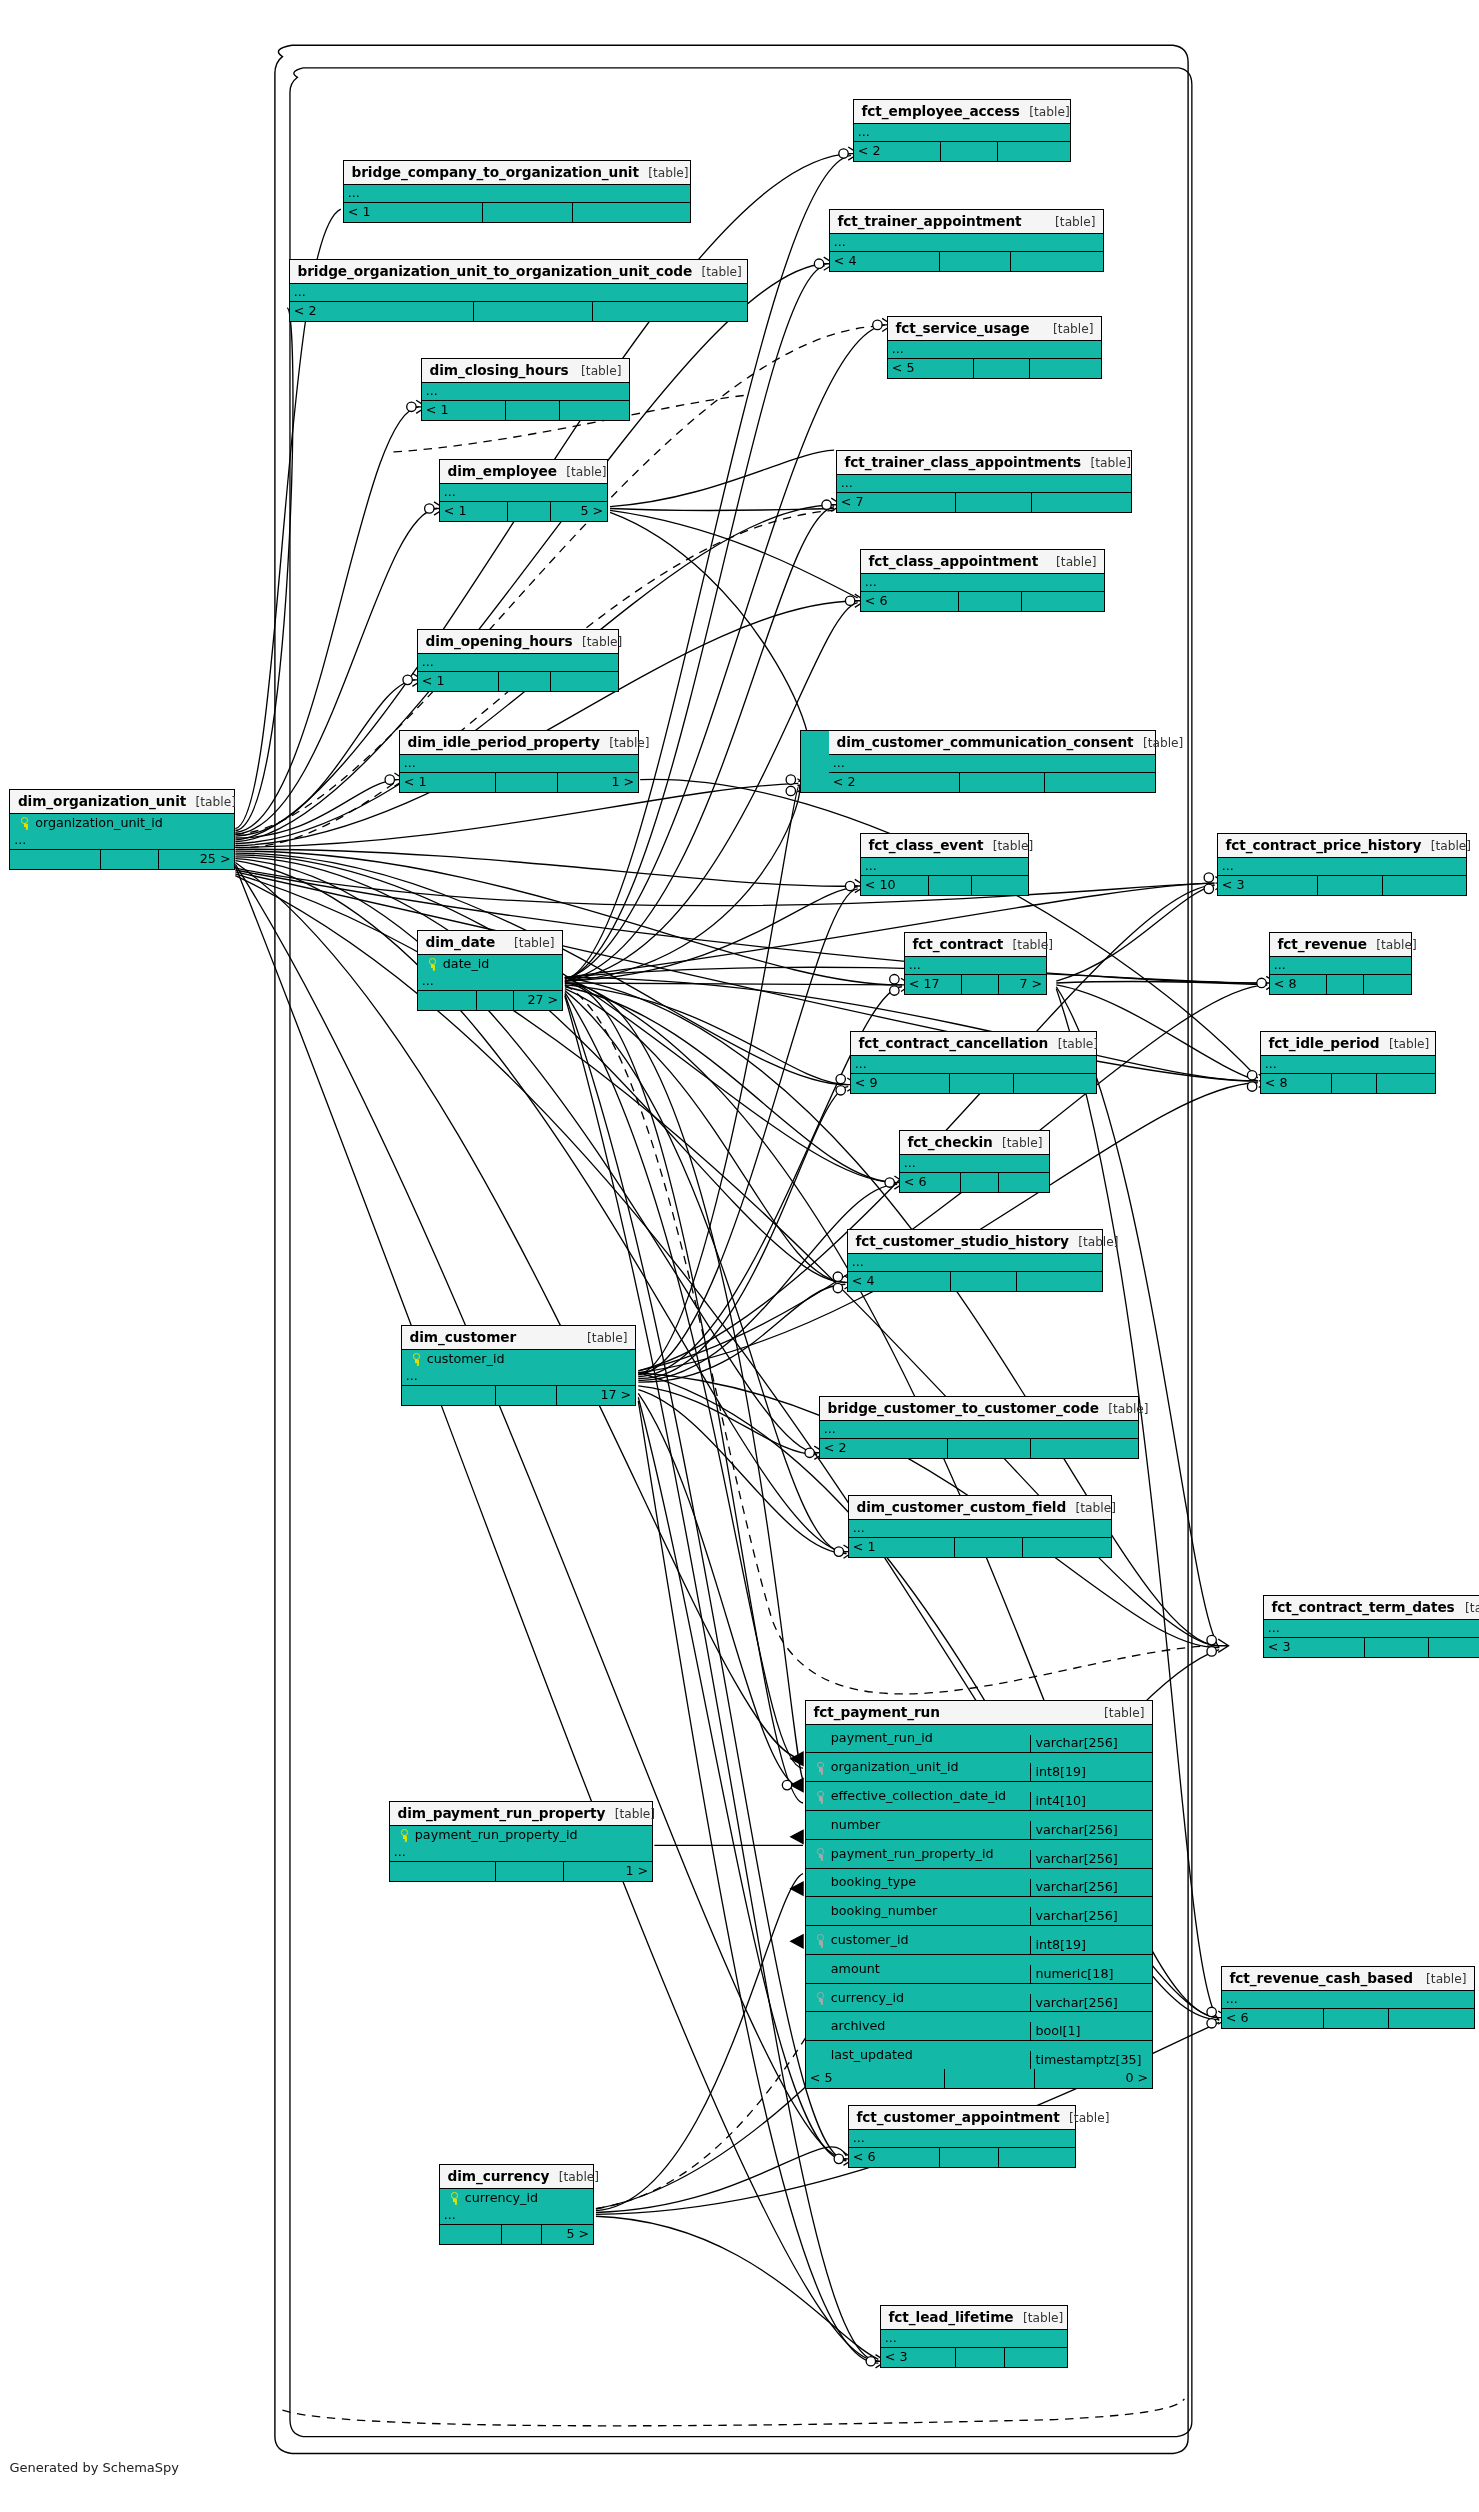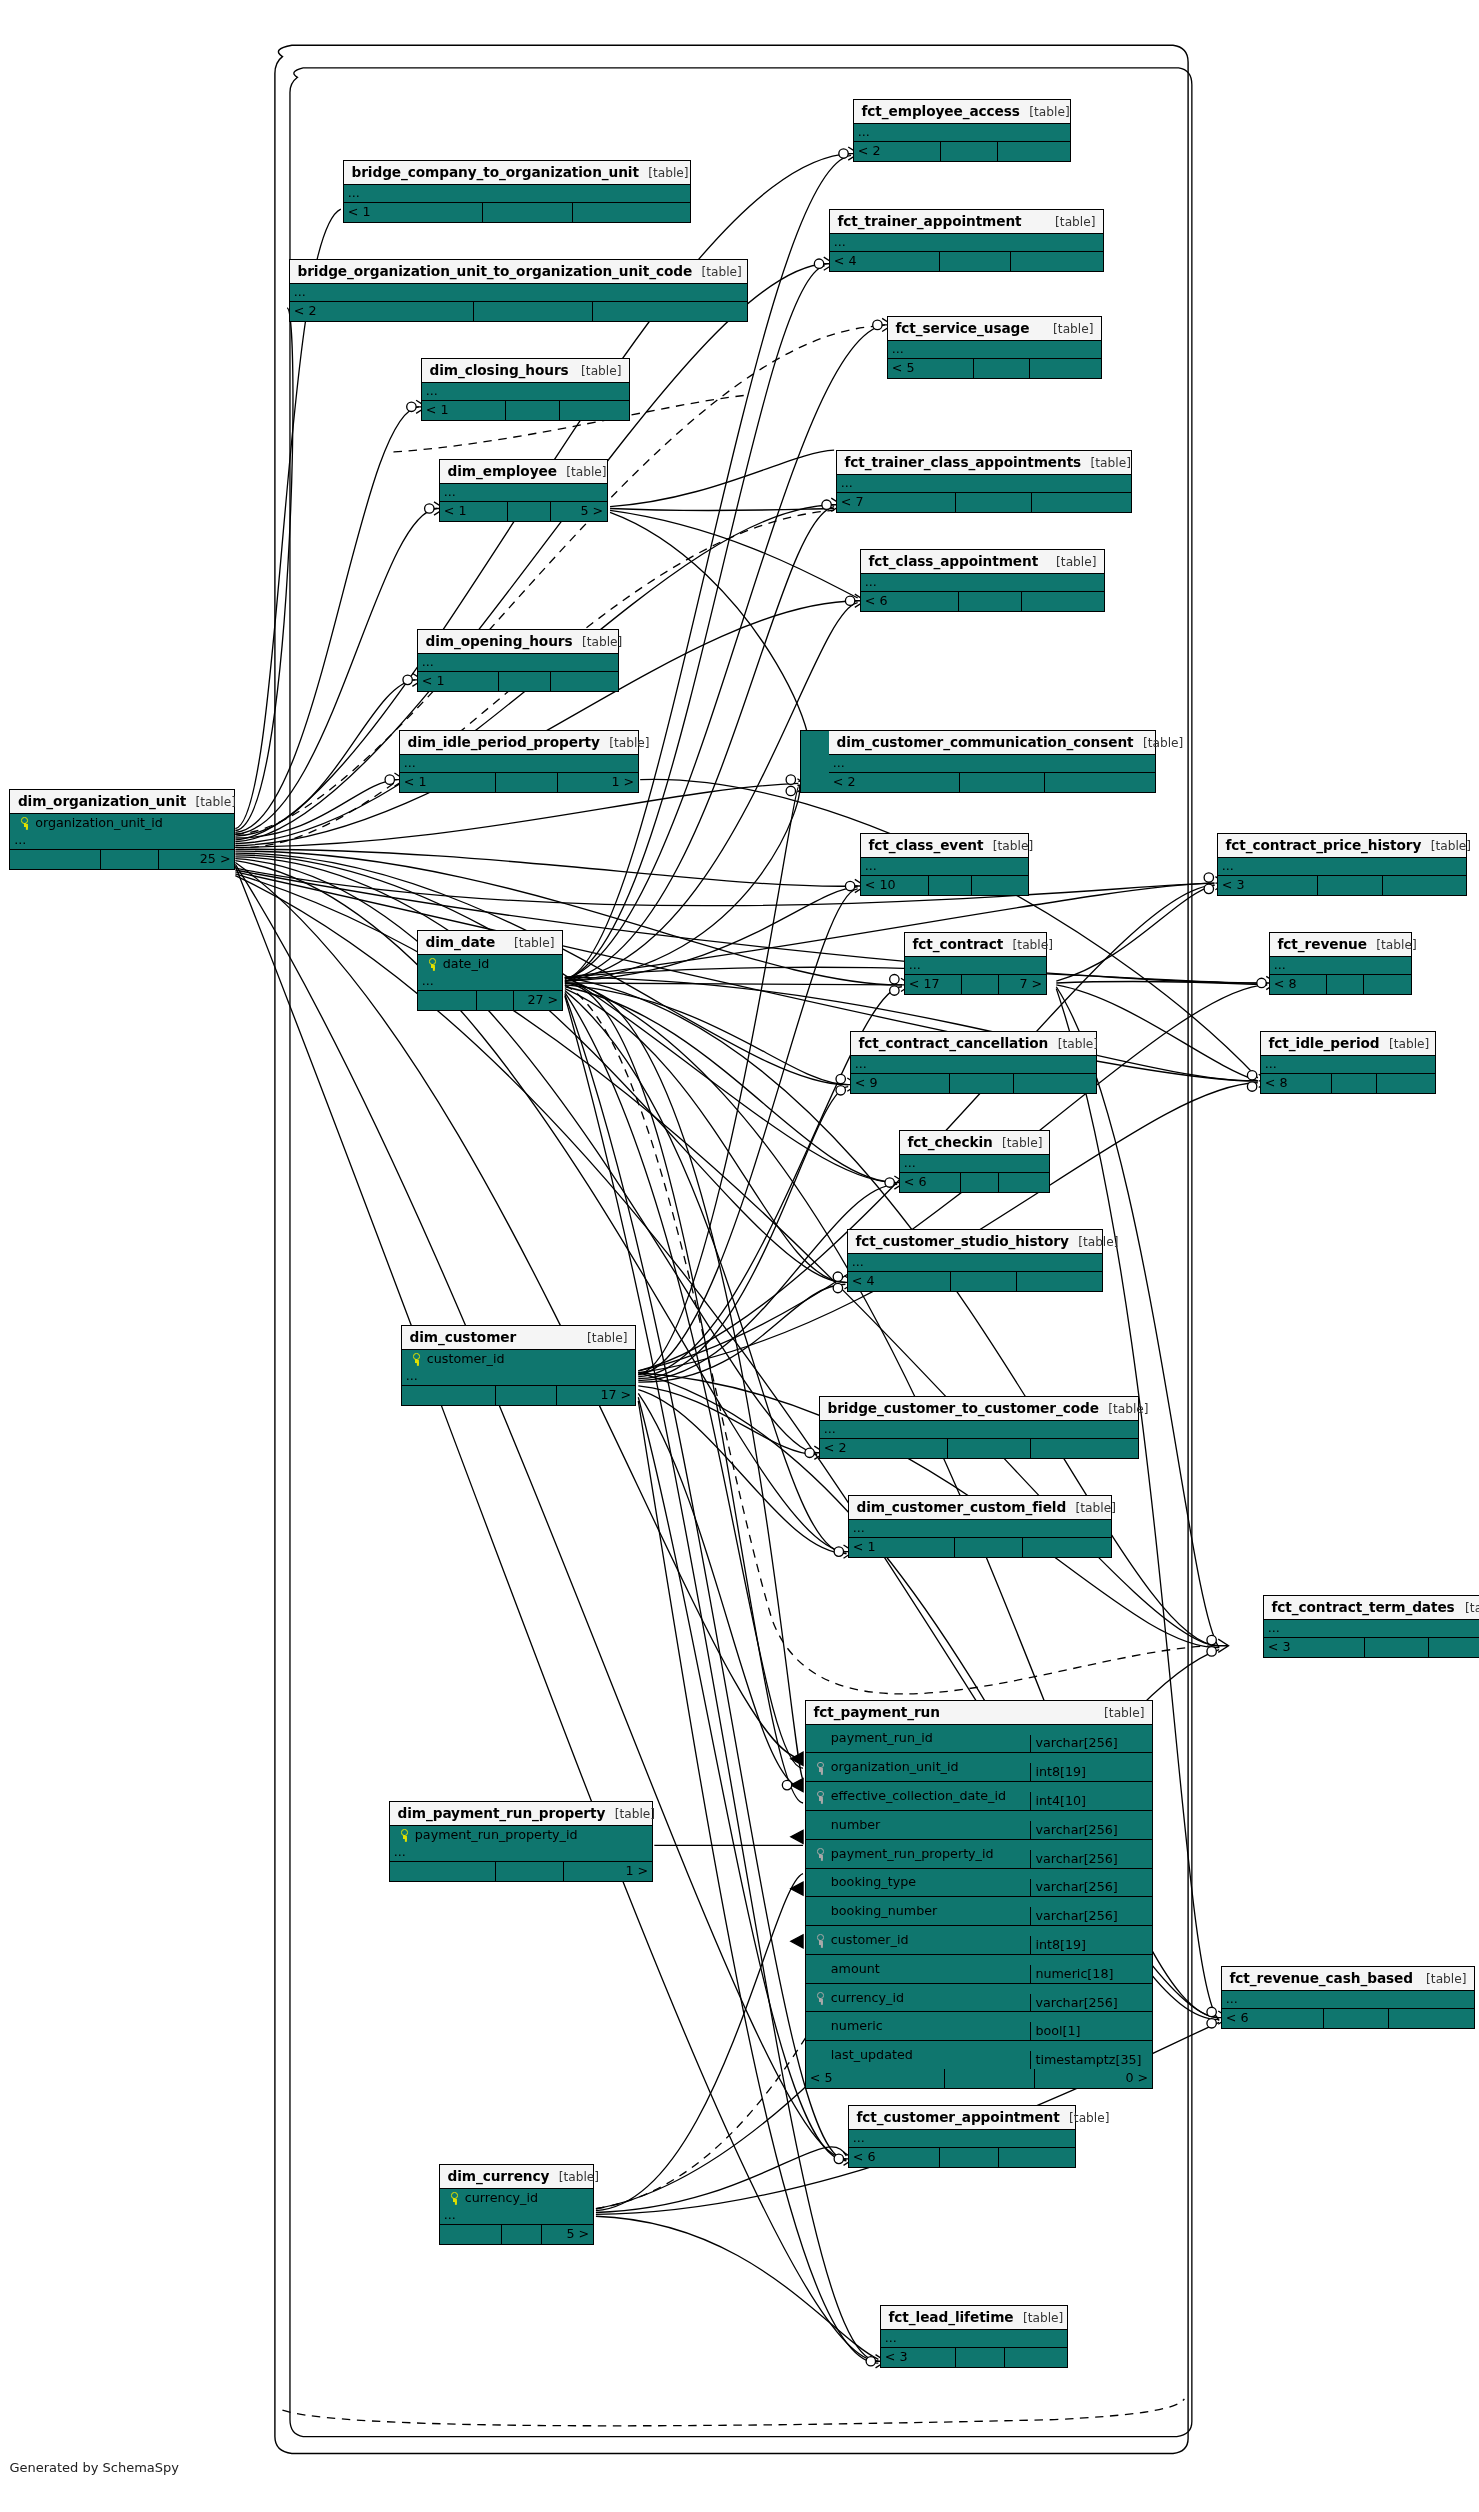--- a/index.html
+++ b/index.html
@@ -22,21 +22,21 @@
   }
   #edges {
     position: absolute;
     left: 0; top: 0;
     width: 1479px;
     height: 2512px;
     pointer-events: none;
   }
   .tablebox {
     position: absolute;
-    background: #0f766e;
+    background: #14b8a6;
     border: 0.9px solid #000000;
     box-sizing: border-box;
     z-index: 5;
   }
   .tablebox.thick { border-width: 1.9px; }
   .t-head {
     background: #f5f5f5;
     border-bottom: 1.9px solid #000000;
     padding: 2.8px 7.5px 3.8px 7.5px;
     display: flex;
@@ -809,21 +809,21 @@
           <div class="t-row">
             <div class="t-col-name">
               <span class="keyslot"><span class="key-glyph key-fk"></span></span>
               <span>currency_id</span>
             </div>
             <div class="t-col-type" style="width: 111px;">varchar[256]</div>
           </div>
           <div class="t-row">
             <div class="t-col-name">
               <span class="keyslot"></span>
-              <span>numeric</span>
+              <span>archived</span>
             </div>
             <div class="t-col-type" style="width: 111px;">bool[1]</div>
           </div>
           <div class="t-row">
             <div class="t-col-name">
               <span class="keyslot"></span>
               <span>last_updated</span>
             </div>
             <div class="t-col-type" style="width: 111px;">timestamptz[35]</div>
           </div>

